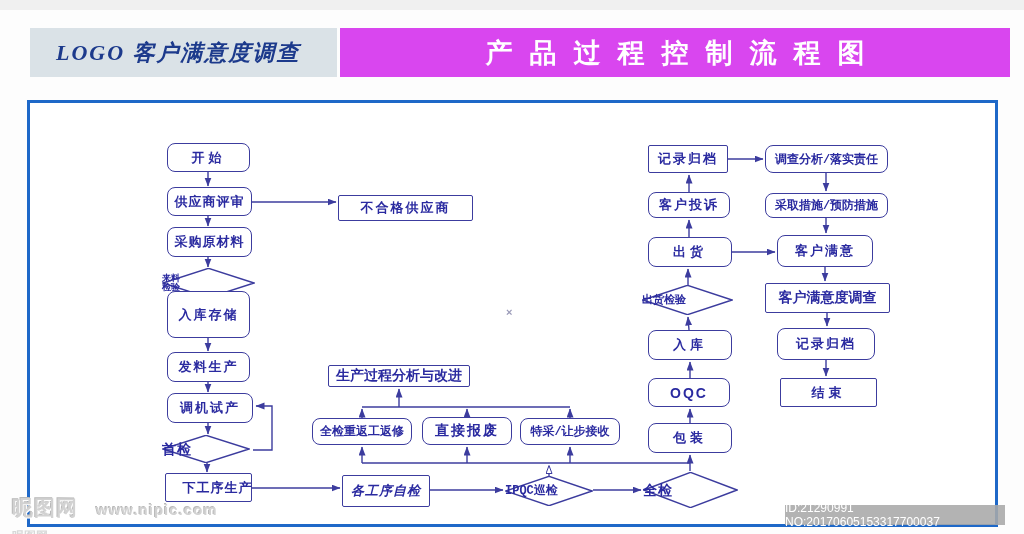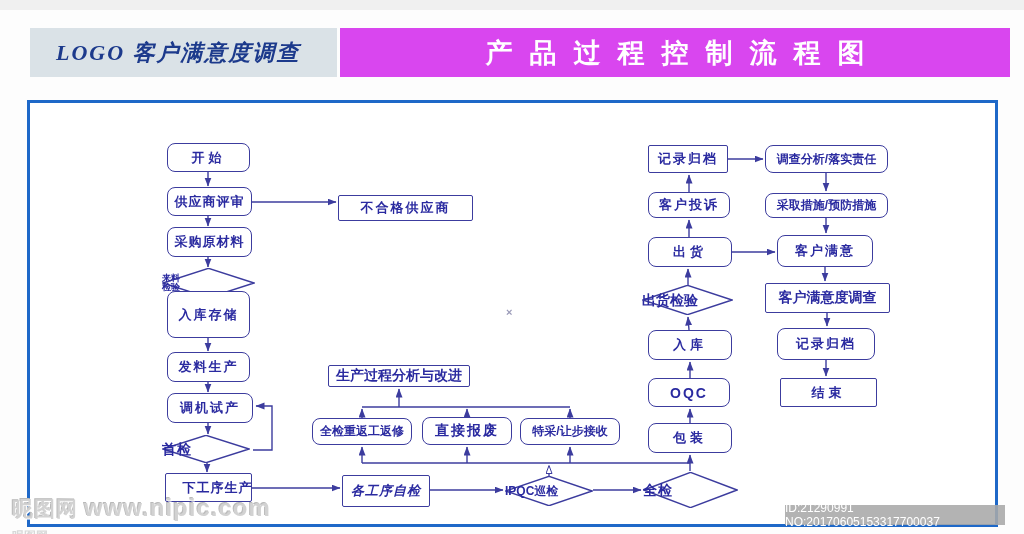--- a/index.html
+++ b/index.html
@@ -19,33 +19,33 @@
           border:3px solid #1e68c8;background:#ffffff;}
   
   svg.wires{position:absolute;left:0;top:0;width:1024px;height:534px;z-index:1;}
   svg.wires line, svg.wires polyline{stroke:#3c3c9e;stroke-width:1.4;fill:none;}
   
   .node{position:absolute;z-index:2;box-sizing:border-box;background:#fff;border:1.4px solid #3c3c9e;
         color:#2a2aa0;font-weight:bold;font-size:13px;display:flex;align-items:center;
         justify-content:center;text-align:center;white-space:nowrap;}
   .round{border-radius:8px;}
   .sharp{border-radius:2px;}
-  .fs9{font-size:9px;} .fs11{font-size:14px;} .fs12{font-size:12px;}
+  .fs9{font-size:9px;} .fs11{font-size:11px;} .fs12{font-size:12px;font-family:Liberation Mono, monospace;}
   .fs13{font-size:14px;} .fs14{font-size:14px;}
   .ls1{letter-spacing:1px;} .ls2{letter-spacing:2px;} .ls3{letter-spacing:4px;}
   .diamond{position:absolute;z-index:2;}
   .diamond svg{position:absolute;left:0;top:0;width:100%;height:100%;}
   .diamond polygon{fill:#fff;stroke:#3c3c9e;stroke-width:1.4;vector-effect:non-scaling-stroke;}
   .diamond .lbl{position:absolute;left:0;top:0;right:0;bottom:0;display:flex;flex-direction:column;
         align-items:flex-start;justify-content:center;color:#2a2aa0;font-weight:bold;line-height:1.05;}
   .stray{position:absolute;z-index:2;color:#9a9ab8;font-size:11px;font-weight:bold;}
   
   .wm{position:absolute;left:12px;top:494px;z-index:3;color:#d2d2d2;font-weight:bold;font-size:21px;
       letter-spacing:1px;text-shadow:1px 1px 0 #ffffff,-1px -1px 0 #b9b9b9;}
-  .wm .url{font-size:24px;margin-left:6px;}
+  .wm .url{font-size:15px;margin-left:18px;}
   .wm2{position:absolute;left:12px;top:528px;height:6px;overflow:hidden;z-index:3;color:#d8d8d8;
       font-weight:bold;font-size:12px;}
   .idbar{position:absolute;left:785px;top:505px;width:220px;height:20px;background:rgba(168,168,168,0.88);
       z-index:3;display:flex;align-items:center;justify-content:center;color:#ffffff;font-size:12px;}
 </style>
 </head>
 <body>
 
 <div class="topstrip"></div>
 

